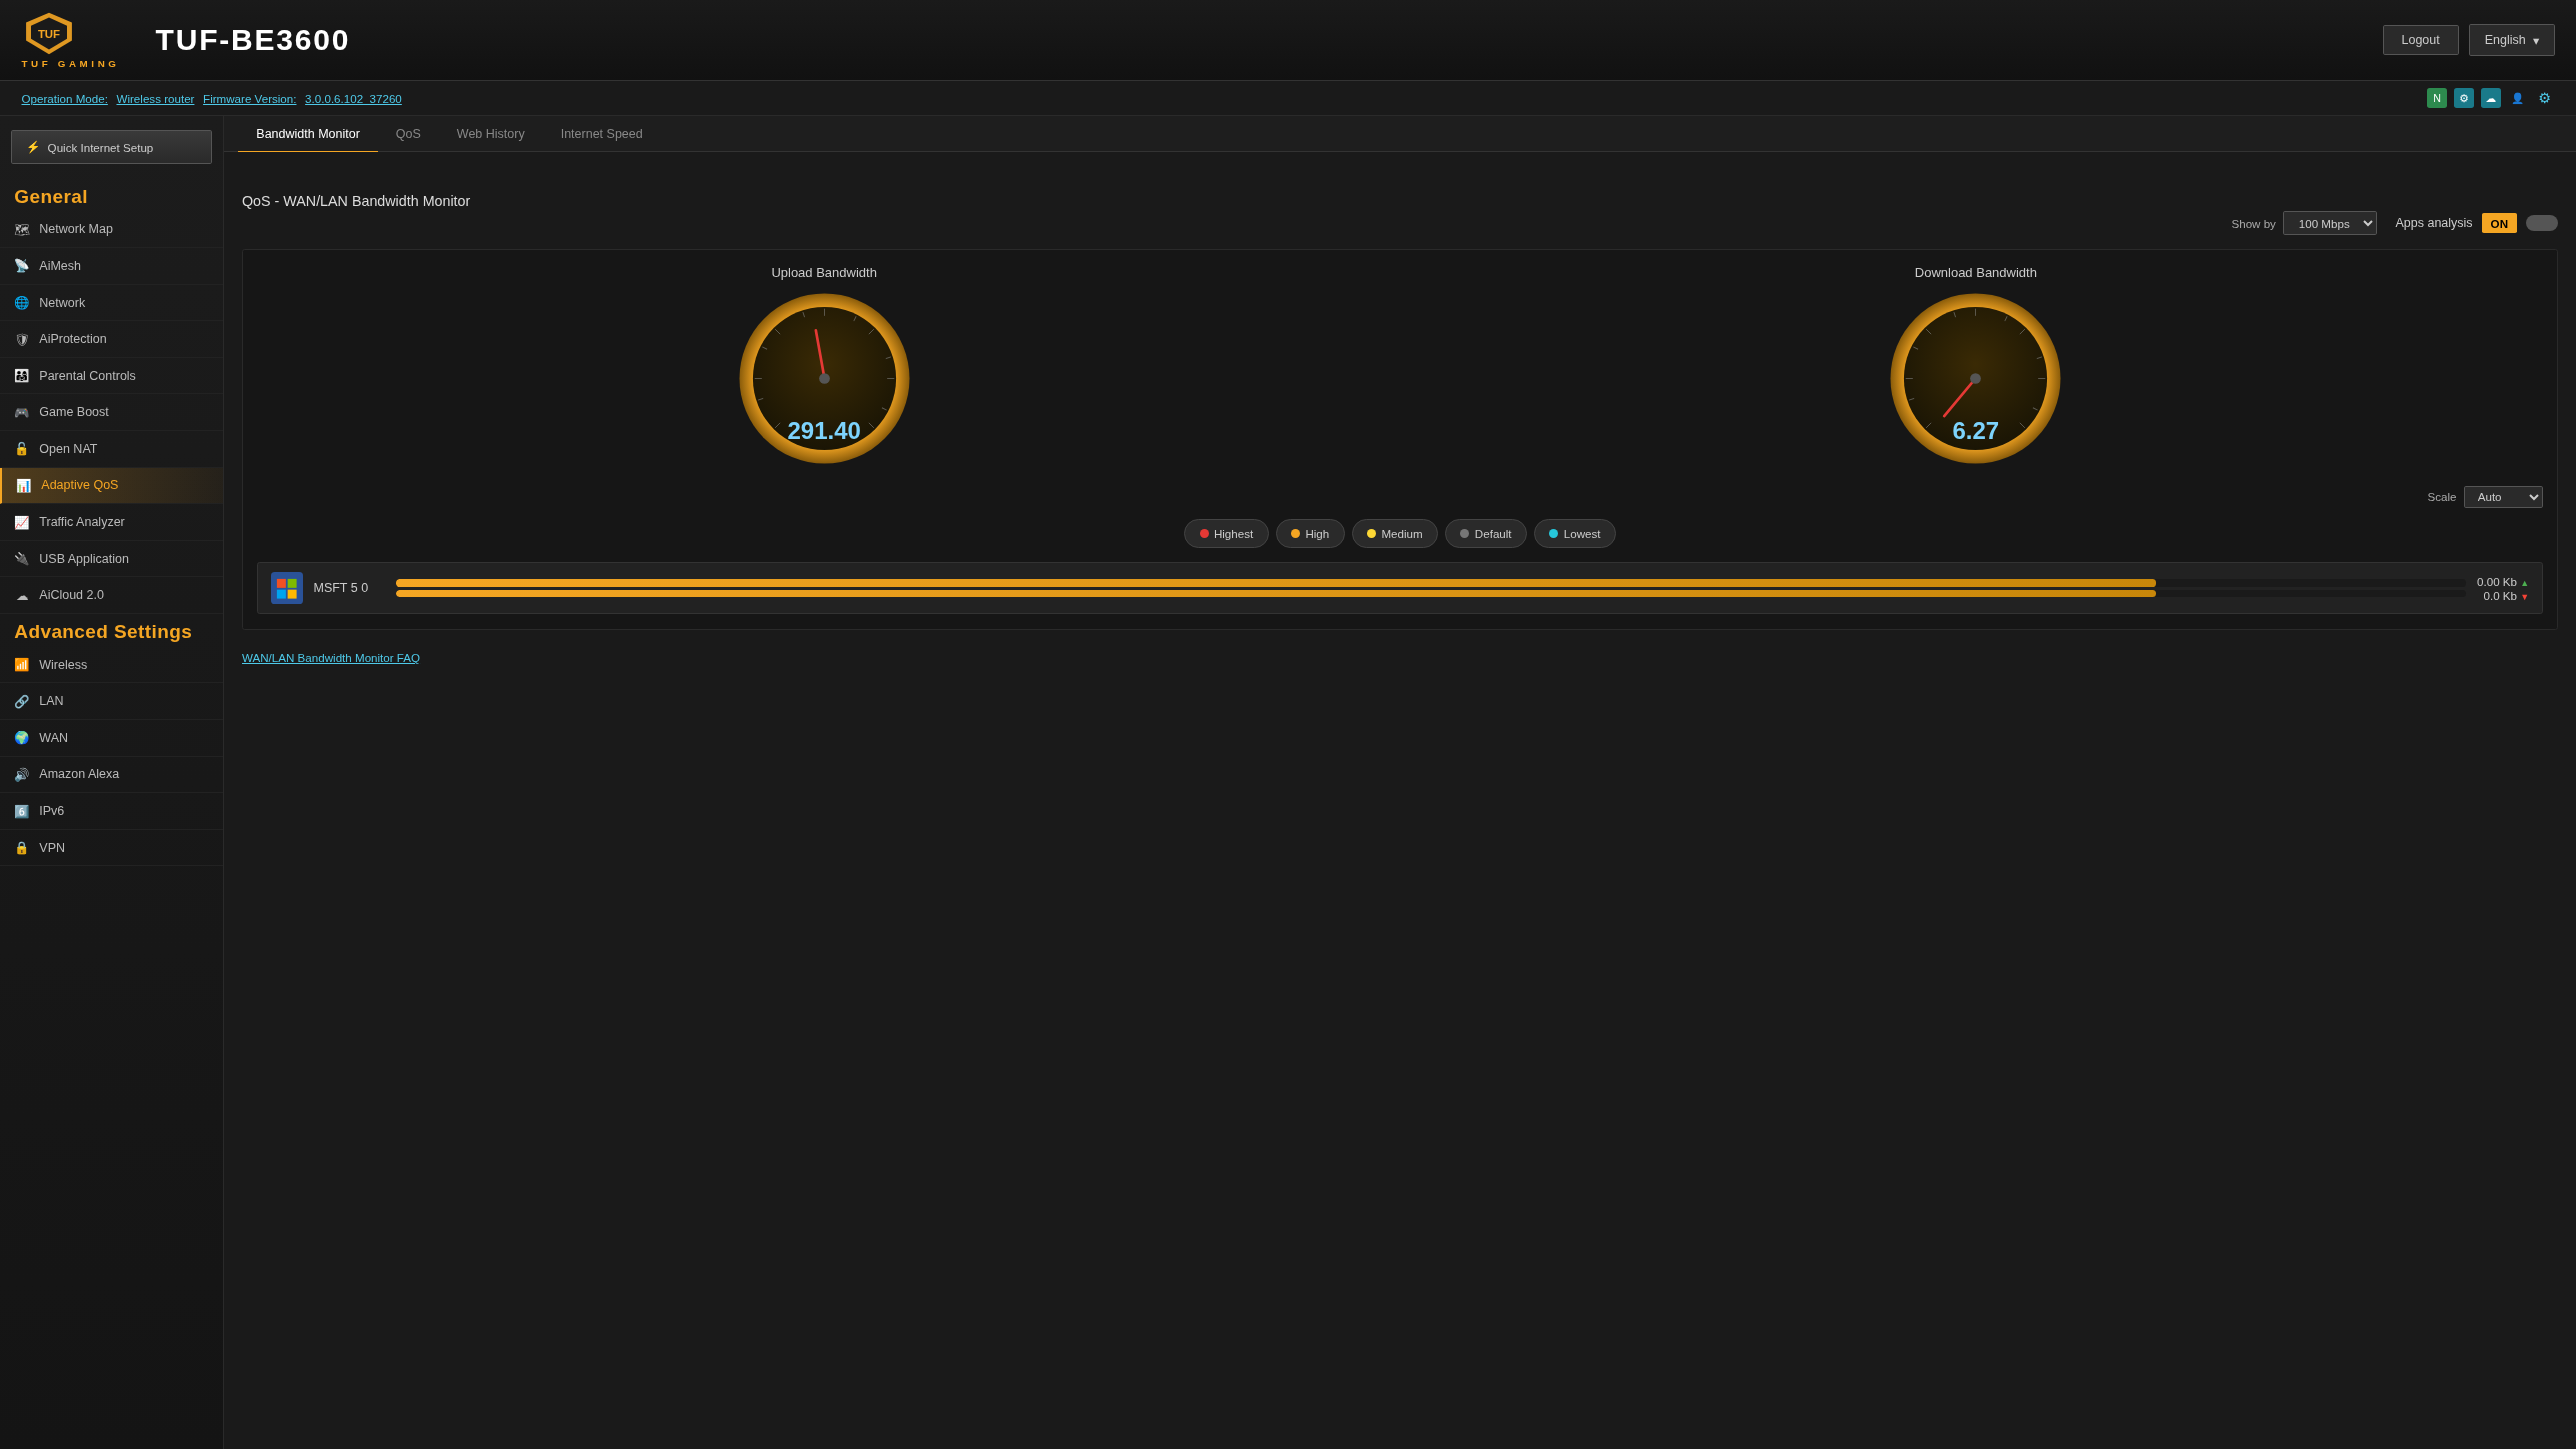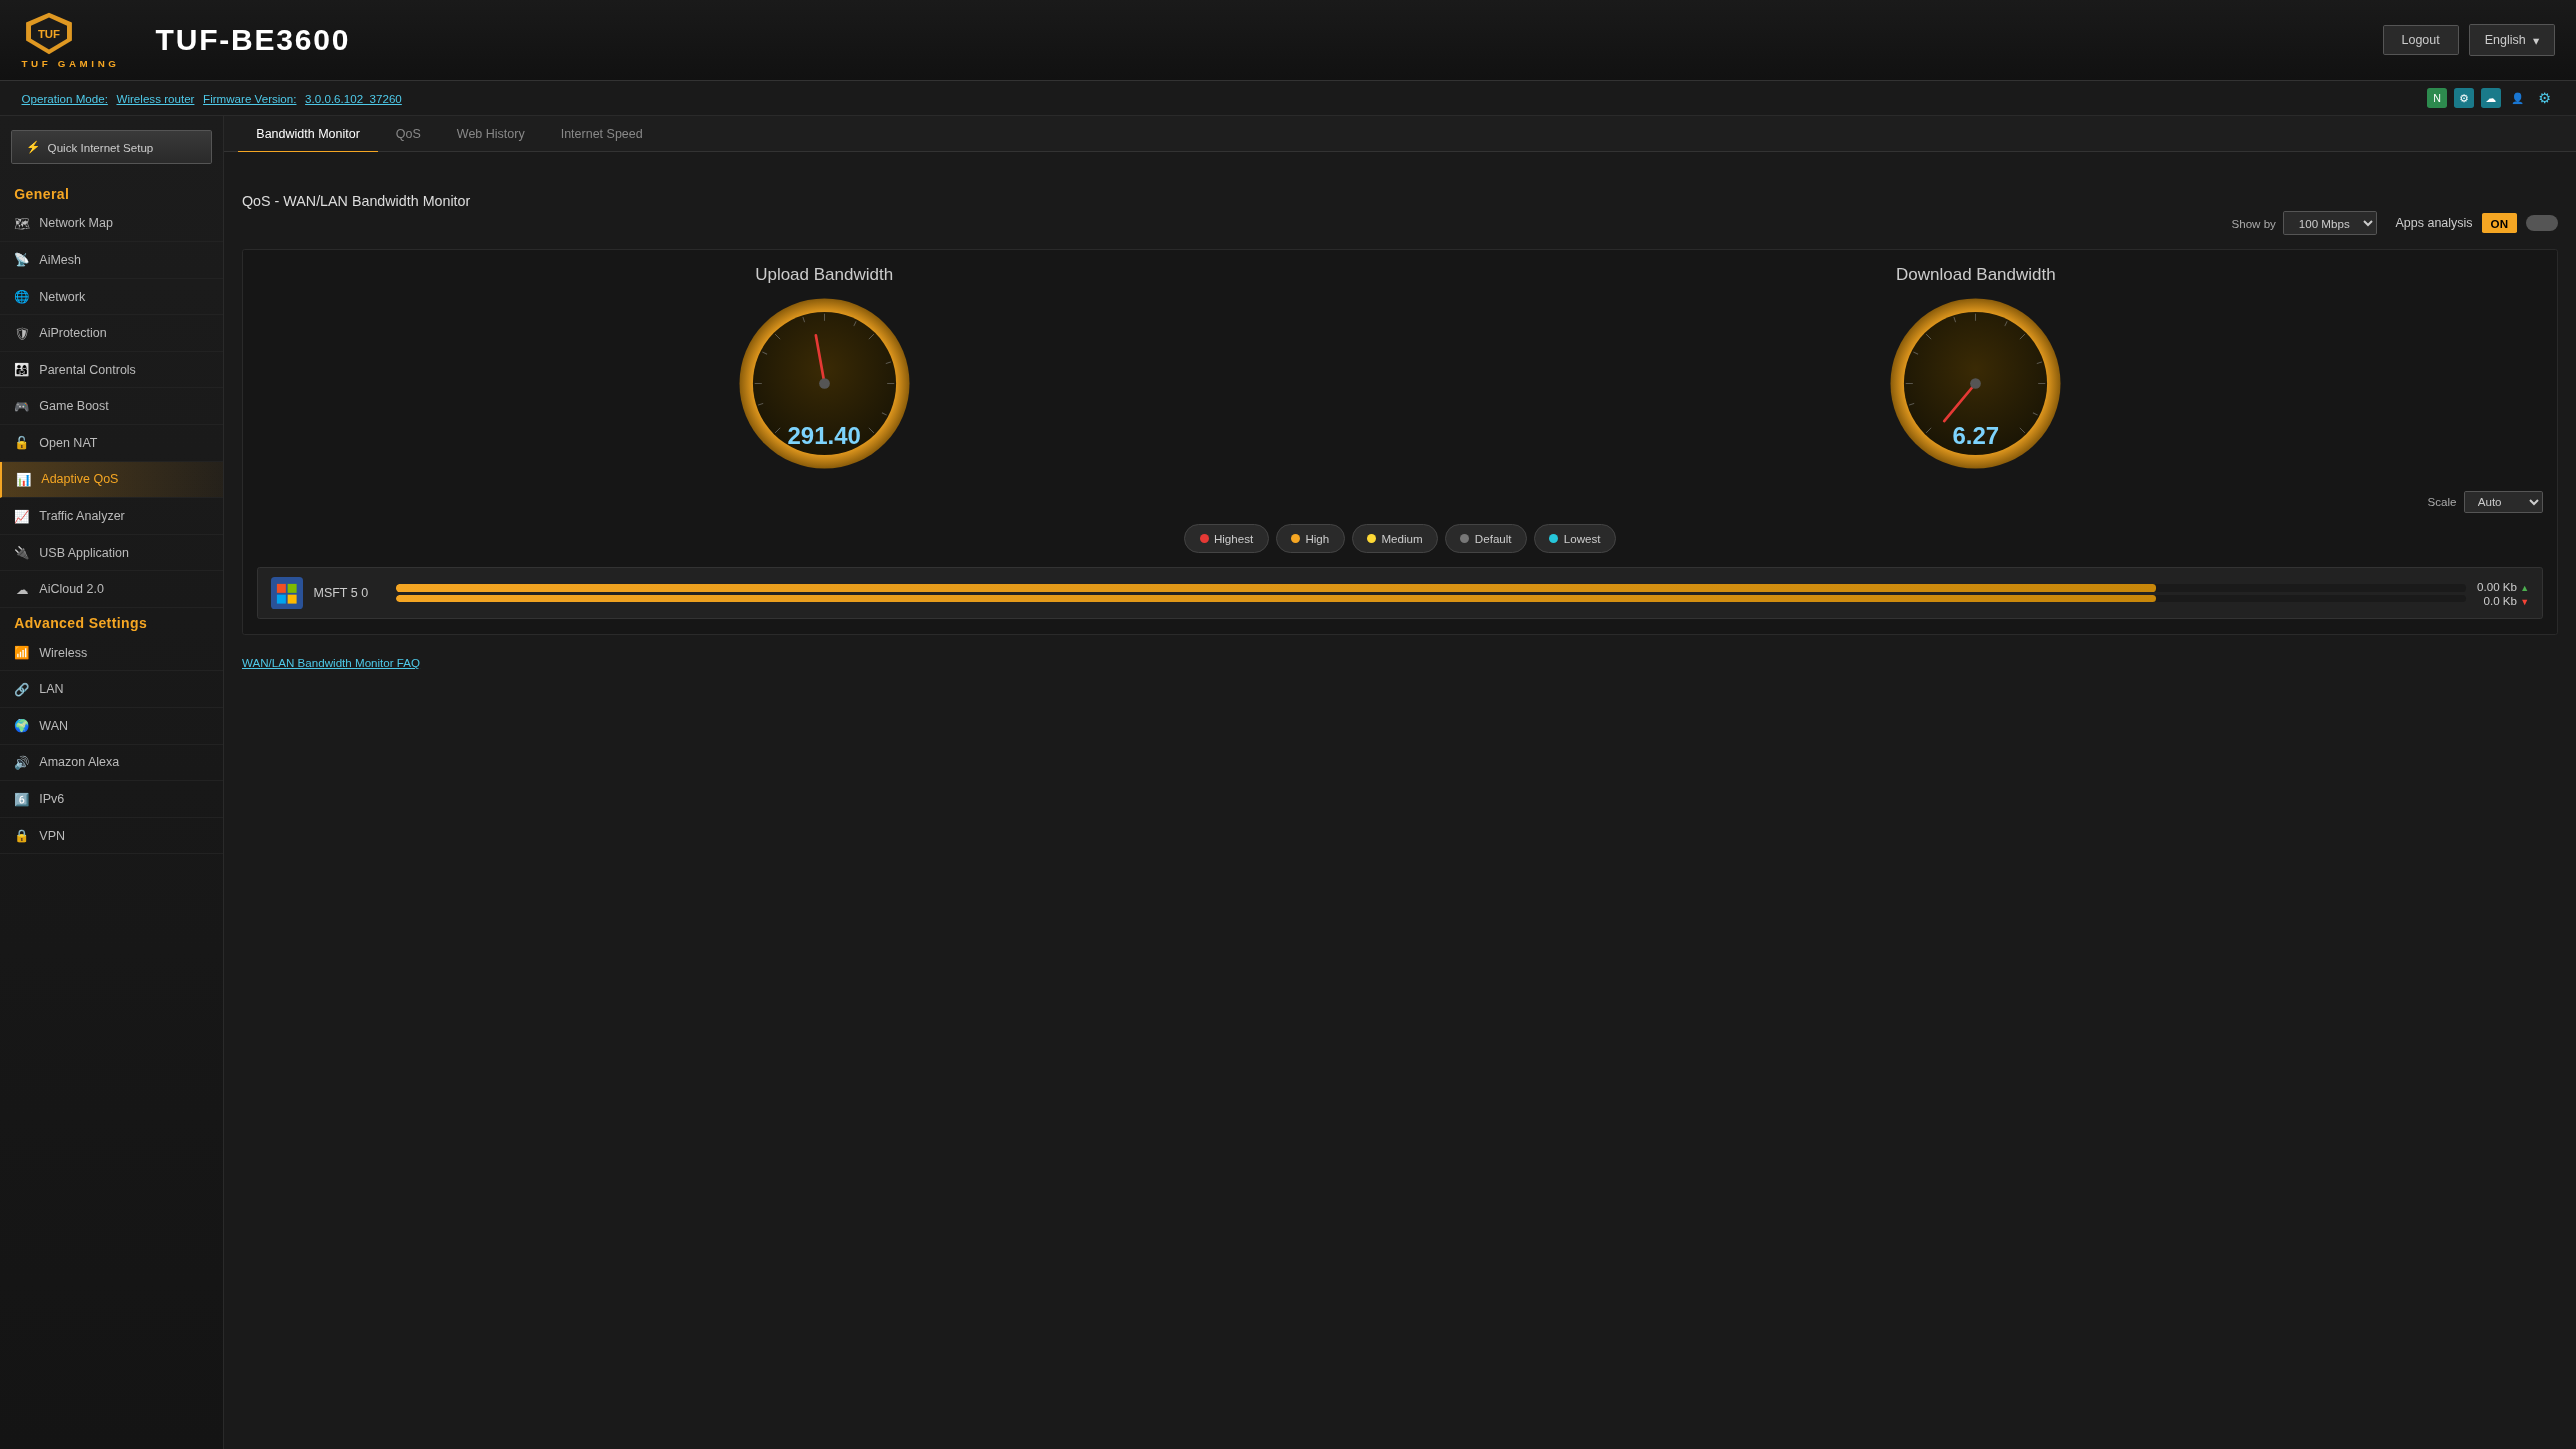--- a/index.html
+++ b/index.html
@@ -172,21 +172,21 @@
       width: calc(100% - 21.5px);
       text-align: left;
       display: flex;
       align-items: center;
       gap: 7.2px;
       border-radius: 1.8px;
     }
 
     .section-label {
       color: #f5a623;
-      font-size: 14px;
+      font-size: 19px;
       font-weight: bold;
       padding: 7.2px 14.3px 3.6px;
       letter-spacing: 0.4px;
     }
 
     .nav-item {
       display: flex;
       align-items: center;
       gap: 9px;
       padding: 9.8px 14.3px;
@@ -313,21 +313,21 @@
     }
 
     .gauge-container {
       flex: 1;
       display: flex;
       flex-direction: column;
       align-items: center;
     }
 
     .gauge-label {
-      font-size: 17px;
+      font-size: 13px;
       color: #ccc;
       margin-bottom: 9px;
       text-align: center;
     }
 
     .gauge-wrapper {
       position: relative;
       width: 179px;
       height: 179px;
     }

